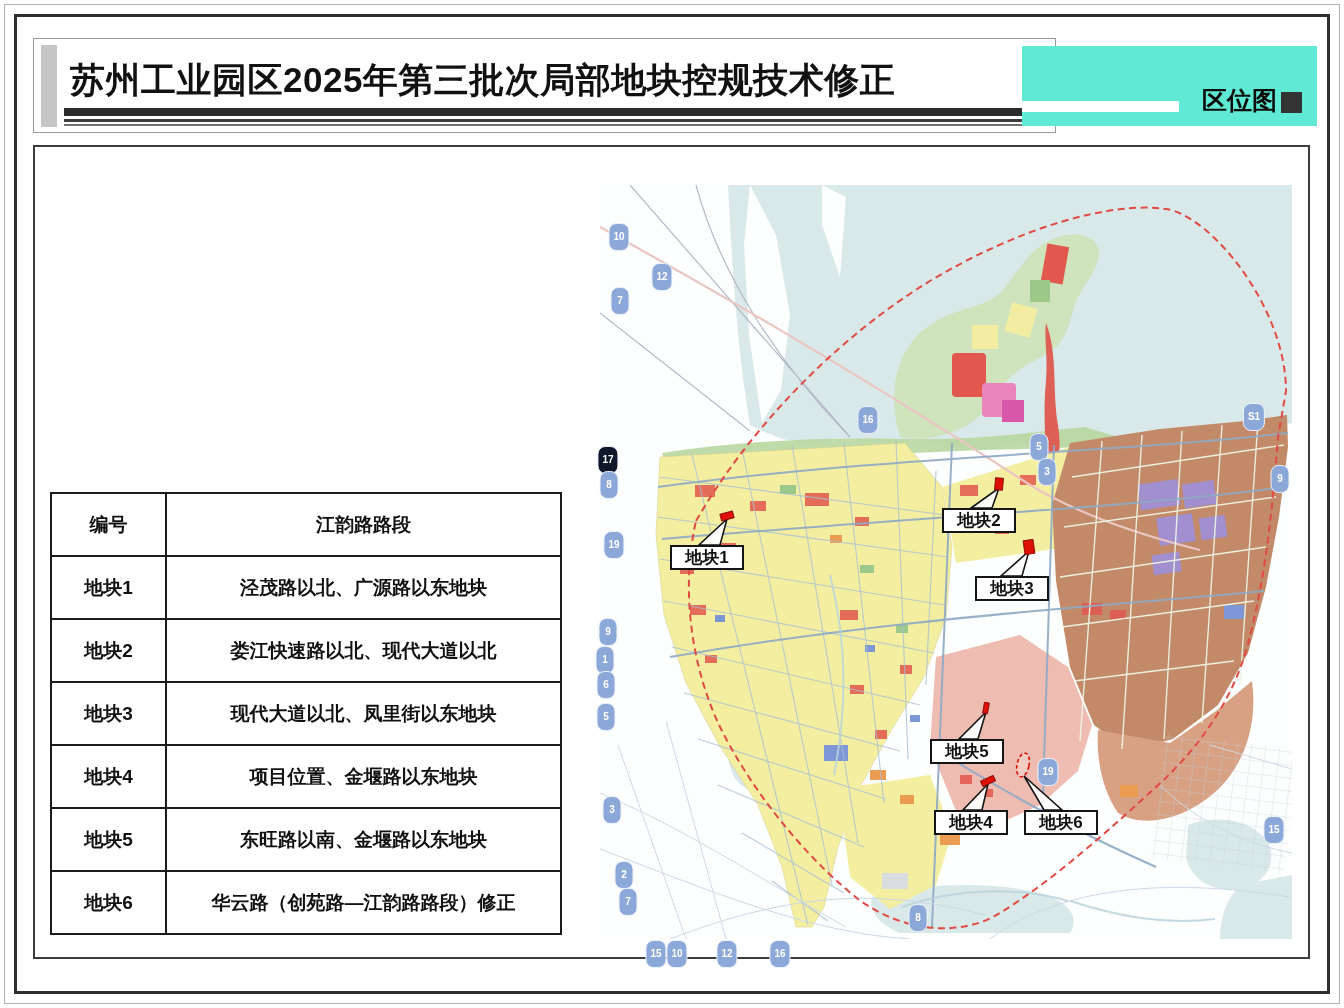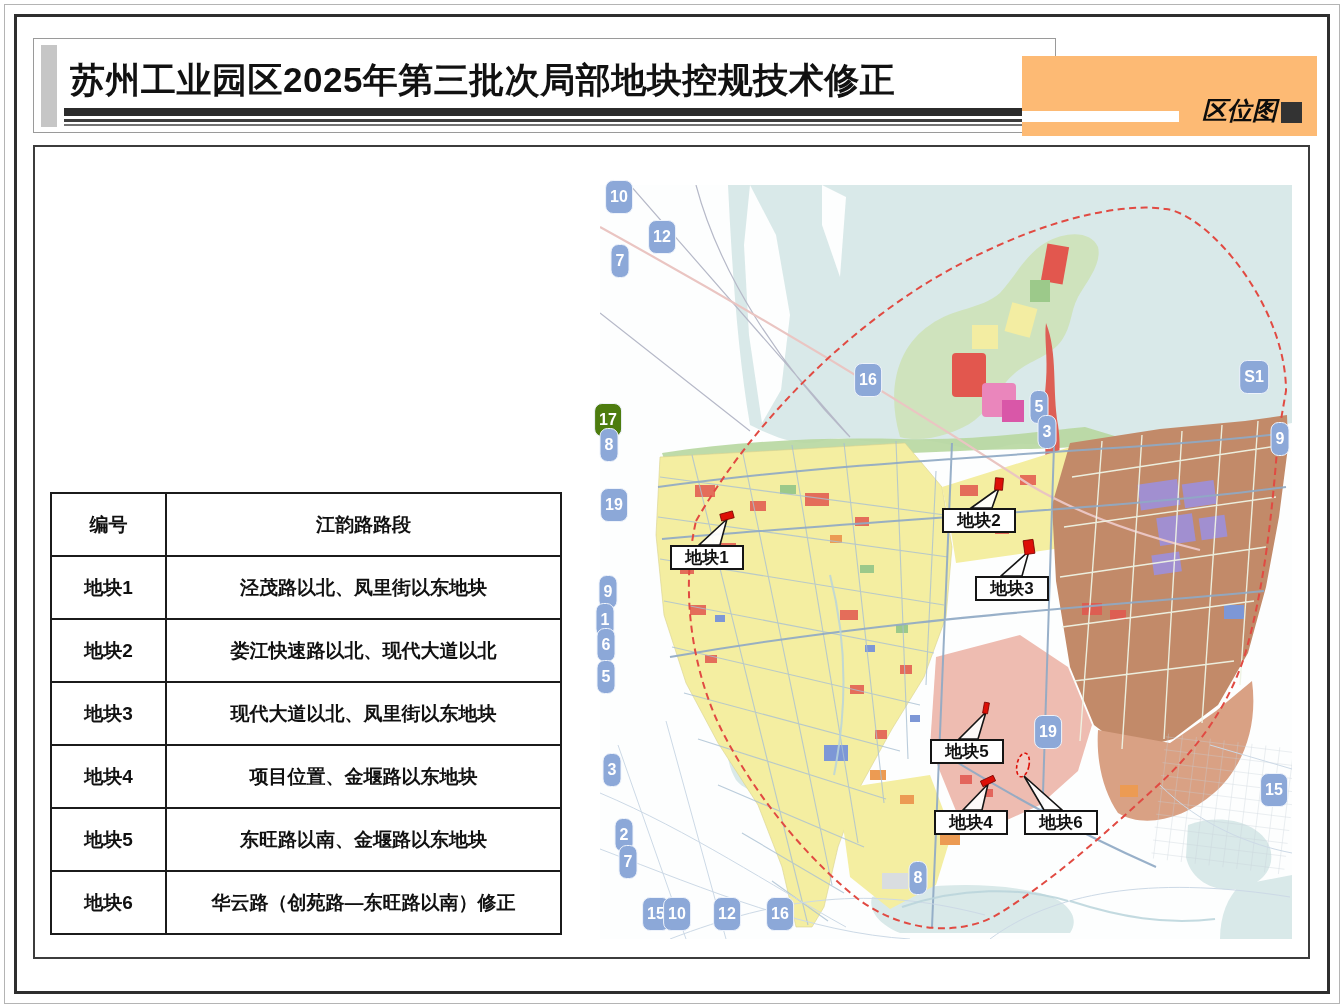--- a/index.html
+++ b/index.html
@@ -8,39 +8,39 @@
   .border-light{position:absolute;left:4px;top:4px;right:4px;bottom:4px;border:1px solid #b4b4b4;}
   .border-dark{position:absolute;left:14px;top:14px;right:14px;bottom:14px;border:3px solid #2e2e2e;}
 
   
   .header{position:absolute;left:33px;top:38px;width:1023px;height:95px;background:#fff;border:1px solid #9a9a9a;box-sizing:border-box;}
   .accent{position:absolute;left:7px;top:6px;width:16px;height:82px;background:#c6c6c6;}
   .title{position:absolute;left:36px;top:18px;margin:0;font-size:35px;font-weight:bold;white-space:nowrap;letter-spacing:0.5px;}
   .rule1{position:absolute;left:30px;top:69px;width:958px;height:8px;background:#2b2b2b;}
   .rule2{position:absolute;left:30px;top:80px;width:958px;height:3px;background:#3d3d3d;}
   .rule3{position:absolute;left:30px;top:85px;width:958px;height:2px;background:#737373;}
-  .corner-panel{position:absolute;left:988px;top:17px;width:295px;height:80px;background:#fdba74;font-style:italic;}
+  .corner-panel{position:absolute;left:988px;top:7px;width:295px;height:80px;background:#5eead4;}
   .white-strip{position:absolute;left:0;top:55px;width:157px;height:11px;background:#fff;}
   .corner-label{position:absolute;right:40px;top:42px;font-size:25px;font-weight:bold;color:#0c0c0c;line-height:1;}
   .corner-square{position:absolute;right:15px;top:46px;width:21px;height:21px;background:#333;}
 
   
   .content-box{position:absolute;left:33px;top:145px;width:1277px;height:814px;background:#fff;border:2px solid #3c3c3c;box-sizing:border-box;}
 
   
   table.plots{position:absolute;left:15px;top:345px;width:512px;border-collapse:collapse;table-layout:fixed;}
   table.plots th,table.plots td{border:2px solid #1b1b1b;height:61px;font-size:19px;font-weight:bold;text-align:center;vertical-align:middle;padding:0 4px;}
   table.plots col.c1{width:115px;}
 
   
   .map{position:absolute;left:565px;top:38px;width:692px;height:754px;}
   .map svg{position:absolute;left:0;top:0;}
   .badge{position:absolute;transform:translate(-50%,-50%);background:#8ca8d8;color:#fff;
-         font-size:16px;font-weight:bold;line-height:1;padding:8px 4px;min-width:9px;text-align:center;
-         border:1px solid #eef3fb;border-radius:8px;z-index:3;}
+         font-size:10px;font-weight:bold;line-height:1;padding:8px 4px;min-width:9px;text-align:center;
+         border:1px solid #eef3fb;border-radius:8px;z-index:3;margin-top:40px;}
   .callout-label{position:absolute;width:74px;height:25px;background:#fff;border:2px solid #151515;box-sizing:border-box;
          display:flex;align-items:center;justify-content:center;font-size:17px;font-weight:bold;z-index:5;}
   .leader{fill:#ffffff;fill-opacity:.92;stroke:#151515;stroke-width:1.6;}
 </style>
 </head>
 <body>
 
 <div class="page">
   <div class="border-light"></div>
   <div class="border-dark"></div>
@@ -65,41 +65,41 @@
           <col class="c1">
           <col>
         </colgroup>
       <tbody>
           <tr>
         <th>编号</th>
         <th>江韵路路段</th>
       </tr>
       <tr>
             <td>地块1</td>
-            <td>泾茂路以北、凤里街以东地块</td>
+            <td>泾茂路以北、广源路以东地块</td>
           </tr>
       <tr>
             <td>地块2</td>
             <td>娄江快速路以北、现代大道以北</td>
           </tr>
       <tr>
             <td>地块3</td>
             <td>现代大道以北、凤里街以东地块</td>
           </tr>
       <tr>
             <td>地块4</td>
             <td>项目位置、金堰路以东地块</td>
           </tr>
       <tr>
             <td>地块5</td>
             <td>东旺路以南、金堰路以东地块</td>
           </tr>
       <tr>
             <td>地块6</td>
-            <td>华云路（创苑路—东旺路以南）修正</td>
+            <td>华云路（创苑路—江韵路路段）修正</td>
           </tr>
     </tbody>
       </table>
 
     <div class="map">
 
       <svg width="692" height="754" viewBox="0 0 692 754">
         <defs>
           <pattern id="segrid" width="14" height="13" patternUnits="userSpaceOnUse">
             <path d="M0,0 V13 M0,0 H14" stroke="#c6d0d8" stroke-width="1" fill="none"></path>
@@ -212,21 +212,21 @@
           <polygon points="386,527 359,554 378,554" class="leader"></polygon>
           <rect x="-2.5" y="-5.5" width="5" height="11" transform="translate(386,523) rotate(10)" style="fill: rgb(221, 15, 7); stroke: rgb(122, 4, 0); stroke-width: 0.8;"></rect>
           <polygon points="424,591 444,625 462,625" class="leader"></polygon>
           <ellipse rx="6" ry="12" transform="translate(423,580) rotate(12)" style="fill: rgba(255, 255, 255, 0.25); stroke: rgb(221, 15, 7); stroke-width: 1.6; stroke-dasharray: 3.5, 2.5;"></ellipse>
         </svg>
 
       <div style="position:absolute;left:0;top:0;width:692px;height:754px;">
           <span class="badge" style="left: 19px; top: 12px; background: rgb(140, 168, 216);">10</span>
           <span class="badge" style="left: 62px; top: 52px; background: rgb(140, 168, 216);">12</span>
           <span class="badge" style="left: 20px; top: 76px; background: rgb(140, 168, 216);">7</span>
-          <span class="badge" style="left: 8px; top: 235px; background: #4d7c0f;">17</span>
+          <span class="badge" style="left: 8px; top: 235px; background: #0f172a;">17</span>
           <span class="badge" style="left: 9px; top: 260px; background: rgb(140, 168, 216);">8</span>
           <span class="badge" style="left: 14px; top: 320px; background: rgb(140, 168, 216);">19</span>
           <span class="badge" style="left: 8px; top: 407px; background: rgb(140, 168, 216);">9</span>
           <span class="badge" style="left: 5px; top: 435px; background: rgb(140, 168, 216);">1</span>
           <span class="badge" style="left: 6px; top: 460px; background: rgb(140, 168, 216);">6</span>
           <span class="badge" style="left: 6px; top: 492px; background: rgb(140, 168, 216);">5</span>
           <span class="badge" style="left: 12px; top: 585px; background: rgb(140, 168, 216);">3</span>
           <span class="badge" style="left: 24px; top: 650px; background: rgb(140, 168, 216);">2</span>
           <span class="badge" style="left: 28px; top: 677px; background: rgb(140, 168, 216);">7</span>
           <span class="badge" style="left: 56px; top: 729px; background: rgb(140, 168, 216);">15</span>

